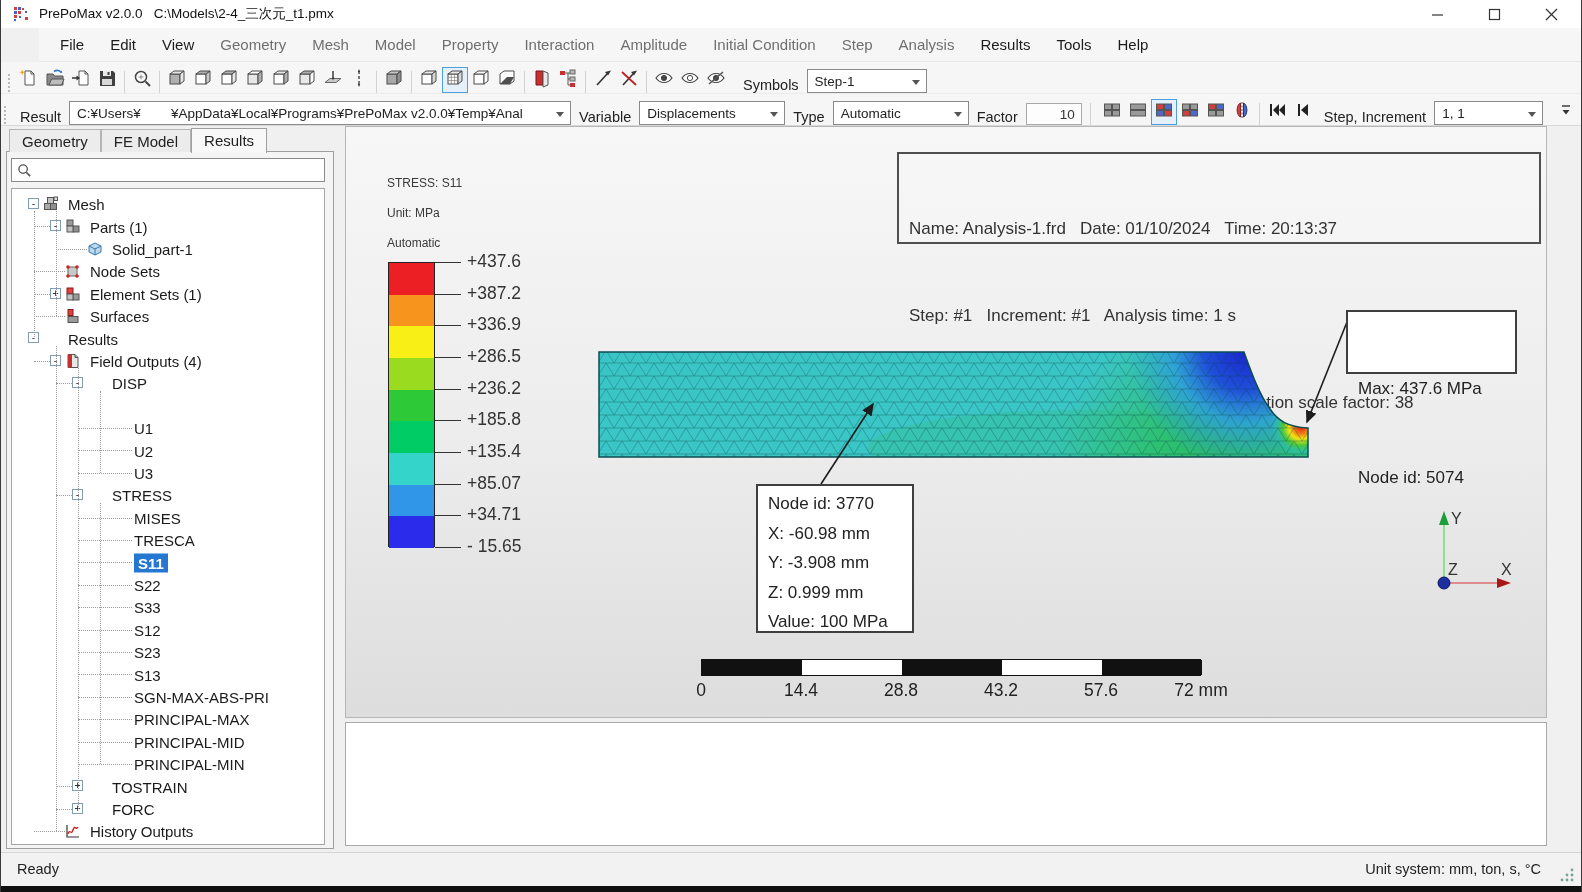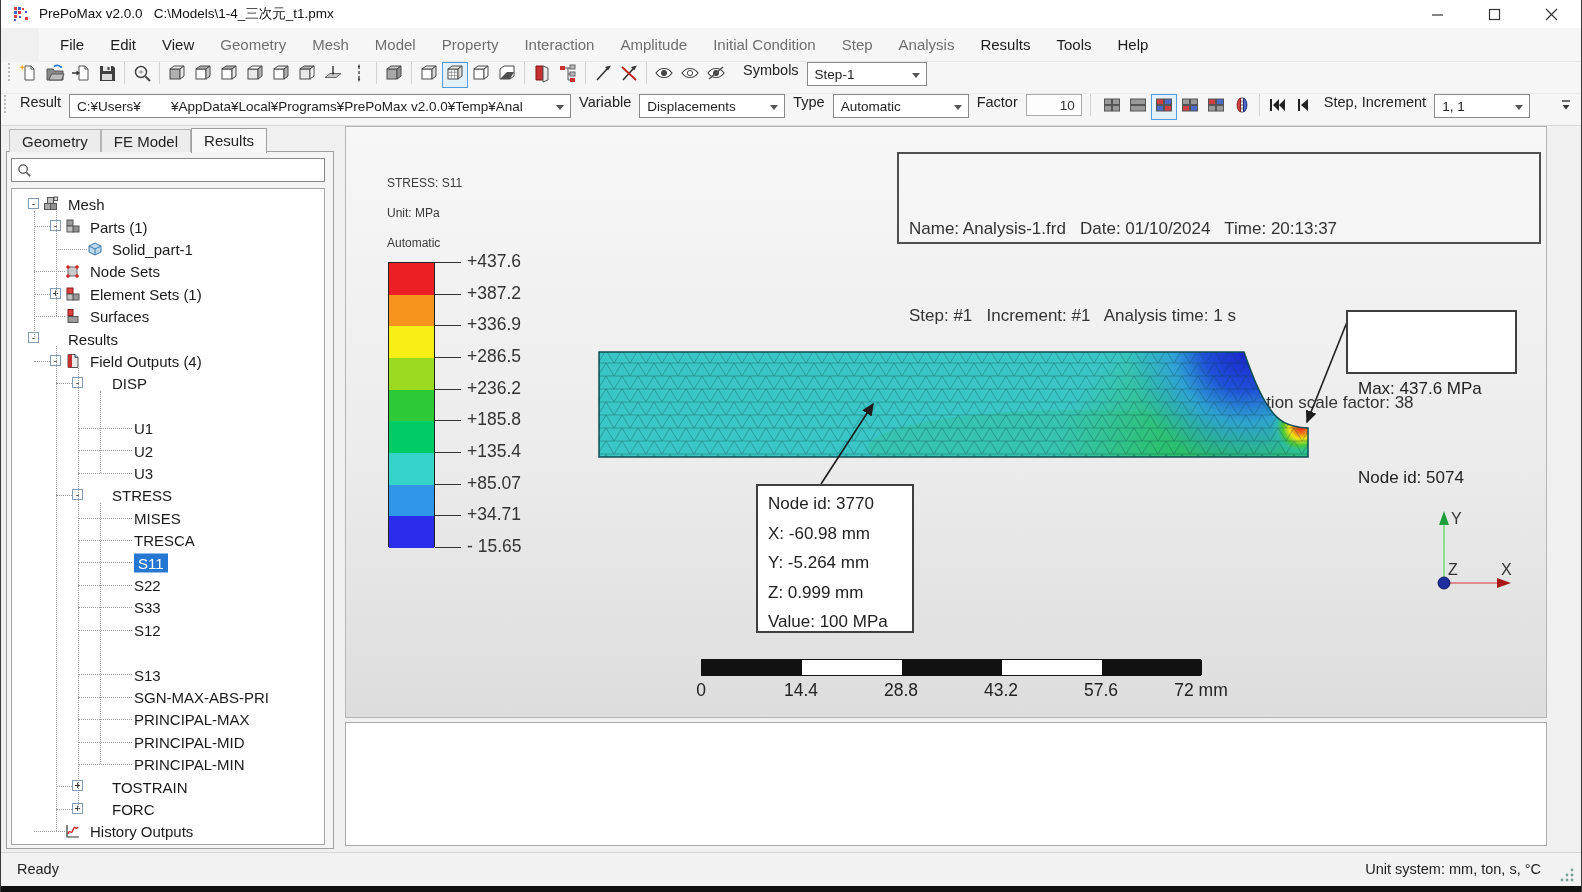--- a/index.html
+++ b/index.html
@@ -15,21 +15,21 @@
   .appicon { position:absolute; left:12px; top:6px; width:16px; height:16px; }
   .winbtn { position:absolute; top:0; width:46px; height:28px; display:flex; align-items:center; justify-content:center; }
 
   
   .menubar { position:absolute; left:0; top:28px; width:100%; height:34px; background:#f6f6f6;
              border-bottom:1px solid #e6e6e6; display:flex; align-items:stretch; padding-left:8px;margin-left:38px; }
   .menu-item { line-height:33px; padding:0 13px; font-size:15px; color:#1c1c1c; }
   .menu-item.muted { color:#6f6f6f; }
 
   
-  .toolbar { position:absolute; left:0; width:100%; background:#f6f6f6; display:flex; align-items:flex-start; }
+  .toolbar { position:absolute; left:0; width:100%; background:#f6f6f6; display:flex; align-items:flex-end; }
   #toolbar1 { top:62px; height:32px; border-bottom:1px solid #ececec; }
   #toolbar2 { top:94px; height:32px; border-bottom:1px solid #d9d9d9; }
   .tb-btn { width:26px; height:26px; display:flex; align-items:center; justify-content:center; border:1px solid transparent; flex:0 0 auto; }
   .tb-btn svg { width:20px; height:20px; }
   .tb-btn.active { border:1px solid #4f9ee0; background:#e4f0fa; }
   .tb-sep { width:1px; height:22px; background:#d2d2d2; margin:0 4px; flex:0 0 auto; }
   .tb-grip { width:5px; height:20px; margin:0 4px 0 2px; flex:0 0 auto;
              background-image:radial-gradient(circle,#b9b9b9 1px,transparent 1.2px); background-size:4px 4px; }
   .tb-label { font-size:14.5px; color:#222; margin:0 8px; white-space:nowrap; flex:0 0 auto; }
   .combo { height:24px; background:#fff; border:1px solid #8a8a8a; display:flex; align-items:center;
@@ -44,21 +44,21 @@
   .tabs { position:absolute; left:8px; top:128px; height:24px; display:flex; }
   .tab { height:23px; margin-top:1px; padding:0 12px; font-size:15px; color:#222; line-height:23px;
          background:#ececec; border:1px solid #b5b5b5; border-bottom:none; }
   .tab.active { height:25px; margin-top:0; background:#f8f8f8; border:1px solid #9f9f9f; border-bottom:none; position:relative; z-index:3; }
   .searchbox { position:absolute; left:10px; top:158px; width:314px; height:24px; background:#fff; border:1px solid #8a8a8a; }
   .searchbox svg { position:absolute; left:5px; top:4px; width:15px; height:15px; }
   .treebox { position:absolute; left:10px; top:188px; width:314px; height:657px; background:#fff; border:1px solid #a5a5a5; overflow:hidden; }
   .tree { position:relative; width:100%; height:100%; }
   .tree-row { position:relative; height:22.4px; }
   .tree-label { position:absolute; top:50%; transform:translateY(-50%); font-size:15px; color:#1a1a1a; white-space:nowrap; }
-  .tree-label.selected { background:#2677d2; color:#fff; padding:1px 4px; }
+  .tree-label.selected { background:#2677d2; color:#fff; padding:1px 4px;font-weight:bold; }
   .expander { position:absolute; width:11px; height:11px; top:5px; background:#fff; border:1px solid #839cb5;
               font-size:10px; line-height:9px; text-align:center; color:#333; font-family:"DejaVu Sans Mono",monospace; }
   .tree-icon { position:absolute; width:16px; height:16px; top:3px; }
   .tree-icon svg { width:16px; height:16px; }
   .stub { position:absolute; top:11px; height:0; border-top:1px dotted #9a9a9a; }
   .guide { position:absolute; width:0; border-left:1px dotted #9a9a9a; }
 
   
   .viewport { position:absolute; left:344px; top:126px; width:1202px; height:592px;
               background:linear-gradient(180deg,#f7f7f7 0%,#ececec 55%,#dddddd 100%); border:1px solid #b5b5b5; }
@@ -93,21 +93,21 @@
         <rect x="5" y="1" width="3" height="3" fill="#4060c8"></rect>
       <rect x="9" y="2" width="2" height="2" fill="#d04040"></rect>
         <rect x="1" y="5" width="3" height="3" fill="#4060c8"></rect>
       <rect x="5" y="5" width="3" height="3" fill="#d04040"></rect>
         <rect x="12" y="5" width="2" height="2" fill="#4060c8"></rect>
       <rect x="1" y="9" width="3" height="3" fill="#d04040"></rect>
         <rect x="6" y="10" width="2" height="2" fill="#4060c8"></rect>
       <rect x="1" y="13" width="2" height="2" fill="#4060c8"></rect>
         <rect x="12" y="11" width="3" height="3" fill="#d04040"></rect>
     </svg>
-    <div class="titlebar-text">PrePoMax v2.0.0   C:\Models\1-4_三次元_t1.pmx</div>
+    <div class="titlebar-text">PrePoMax v2.0.0   C:\Models\2-4_三次元_t1.pmx</div>
     <div class="winbtn" style="left:1413px">
       <svg width="13" height="13" viewBox="0 0 13 13">
           <path d="M1 7h11" stroke="#333" stroke-width="1.2"></path>
         </svg>
     </div>
     <div class="winbtn" style="left:1470px">
       <svg width="13" height="13" viewBox="0 0 13 13">
           <rect x="1.5" y="1.5" width="10" height="10" fill="none" stroke="#333" stroke-width="1.2"></rect>
         </svg>
     </div>
@@ -386,21 +386,21 @@
             <path d="M12 4l-6 6 6 6zM18 4l-6 6 6 6z" fill="#222"></path>
           </svg></span>
       </div>
       <div class="tb-btn">
         <span><svg viewBox="0 0 20 20">
             <path d="M6 4v12" stroke="#222" stroke-width="2"></path>
             <path d="M15 4l-7 6 7 6z" fill="#222"></path>
           </svg></span>
       </div>
       <div class="tb-label">Step, Increment</div>
-      <div class="combo" style="width:96px">1, 1</div>
+      <div class="combo" style="width:109px">1, 1</div>
       <div class="tb-btn" style="margin-left:auto;margin-right:6px;width:18px">
         <span><svg viewBox="0 0 20 20">
             <path d="M6 6h8" stroke="#333" stroke-width="1.4"></path>
             <path d="M6.5 10l3.5 4.5 3.5-4.5z" fill="#333"></path>
           </svg></span>
       </div>
     </div>
 
   <div class="tabpage"></div>
   <div class="tabs" id="tabs">
@@ -525,20 +525,24 @@
           <div class="stub" style="left:65.5px;width:54.5px"></div>
           <div class="tree-label" style="left:122px">S22</div>
         </div>
         <div class="tree-row" style="top: 407.2px; position: absolute; left: 0px; right: 0px; height: 22.4px;">
           <div class="stub" style="left:65.5px;width:54.5px"></div>
           <div class="tree-label" style="left:122px">S33</div>
         </div>
         <div class="tree-row" style="top: 429.6px; position: absolute; left: 0px; right: 0px; height: 22.4px;">
           <div class="stub" style="left:65.5px;width:54.5px"></div>
           <div class="tree-label" style="left:122px">S12</div>
+        </div>
+        <div class="tree-row" style="top: 452px; position: absolute; left: 0px; right: 0px; height: 22.4px;">
+          <div class="stub" style="left:65.5px;width:54.5px"></div>
+          <div class="tree-label" style="left:122px">S23</div>
         </div>
         <div class="tree-row" style="top: 474.4px; position: absolute; left: 0px; right: 0px; height: 22.4px;">
           <div class="stub" style="left:65.5px;width:54.5px"></div>
           <div class="tree-label" style="left:122px">S13</div>
         </div>
         <div class="tree-row" style="top: 519.2px; position: absolute; left: 0px; right: 0px; height: 22.4px;">
           <div class="stub" style="left:65.5px;width:54.5px"></div>
           <div class="tree-label" style="left:122px">PRINCIPAL-MAX</div>
         </div>
         <div class="tree-row" style="top: 496.8px; position: absolute; left: 0px; right: 0px; height: 22.4px;">
@@ -667,21 +671,21 @@
   </svg>
 
   <svg class="abs" style="left:812px;top:396px" width="66" height="92">
     <defs>
         <marker id="ah1" markerWidth="10" markerHeight="10" refX="7" refY="3.5" orient="auto">
           <path d="M0 0L8 3.5L0 7Z" fill="#1c1c1c"></path>
         </marker>
       </defs>
     <line x1="8" y1="88" x2="60" y2="8" stroke="#1c1c1c" stroke-width="1.6" marker-end="url(#ah1)"></line>
   </svg>
-  <div class="annobox" style="left:755px;top:484px;width:158px;height:149px" id="nodebox"><div>Node id: 3770</div><div>X: -60.98 mm</div><div>Y: -5.264 mm</div><div>Z: 0.999 mm</div><div>Value: 100 MPa</div></div>
+  <div class="annobox" style="left:755px;top:484px;width:158px;height:149px" id="nodebox"><div>Node id: 3770</div><div>X: -60.98 mm</div><div>Y: -3.908 mm</div><div>Z: 0.999 mm</div><div>Value: 100 MPa</div></div>
 
   <svg class="abs" style="left:1294px;top:316px" width="58" height="116">
     <defs>
         <marker id="ah2" markerWidth="10" markerHeight="10" refX="7" refY="3.5" orient="auto">
           <path d="M0 0L8 3.5L0 7Z" fill="#1c1c1c"></path>
         </marker>
       </defs>
     <line x1="52" y1="6" x2="12" y2="106" stroke="#1c1c1c" stroke-width="1.6" marker-end="url(#ah2)"></line>
   </svg>
   <div class="annobox" style="left:1345px;top:310px;width:171px;height:64px">

